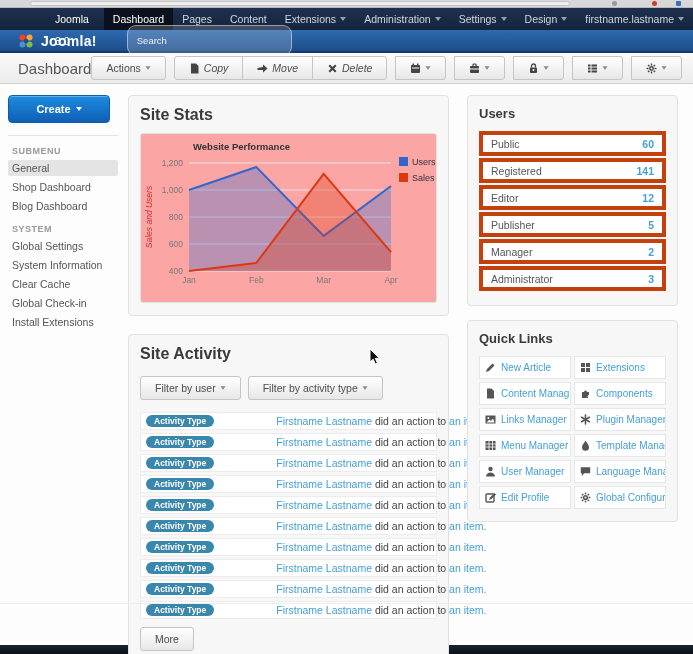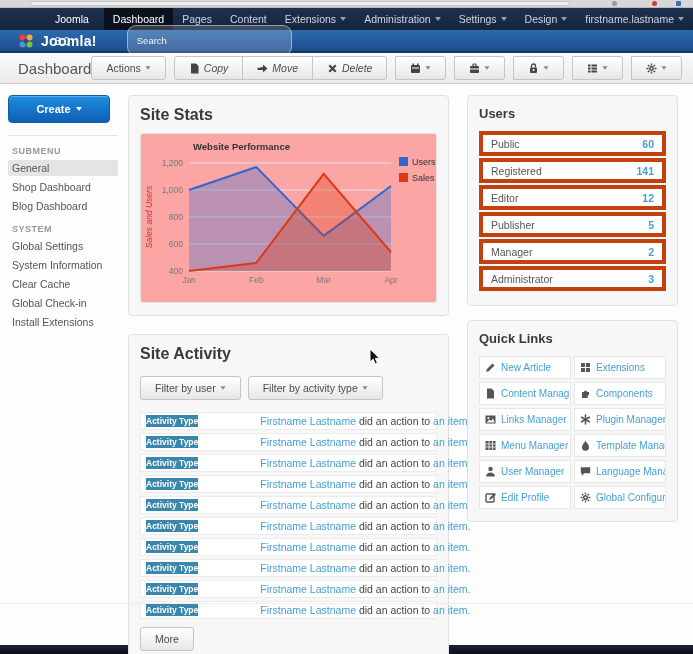--- a/index.html
+++ b/index.html
@@ -70,21 +70,21 @@
   .rightcol{width:211px;flex:none;margin-left:18px;}
 
   
   .chart-box{margin-top:9px;background:#fca5a5;border:1px solid #e2e2e2;border-radius:3px;padding:3px 0;}
   .chart-box svg{display:block;}
 
   
   .activity-panel{margin-top:18px;}
   .filters{margin:13px 0 12px;display:flex;gap:7px;}
   .activity-row{display:flex;align-items:center;background:#fff;border:1px solid #ececec;padding:2px 5px;margin-bottom:3px;}
-  .badge{background:var(--badge-blue,#3a87ad);color:#fff;font-size:8.5px;font-weight:bold;padding:1px 0;border-radius:0;white-space:nowrap;}
+  .badge{background:var(--badge-blue,#3a87ad);color:#fff;font-size:8.5px;font-weight:bold;padding:1px 8px;border-radius:6px;white-space:nowrap;}
   .activity-text{font-size:10.5px;color:#444;margin-left:62px;white-space:nowrap;}
   a.lnk{color:var(--link-blue,#459fd6);text-decoration:none;cursor:pointer;}
   .more-btn{margin-top:5px;}
 
   
   .users-rows{margin-top:10px;}
   .user-row{display:flex;justify-content:space-between;background:#fff;border:4px solid #c2410c;
     padding:2.5px 8px;margin-bottom:2px;font-size:10.5px;color:#555;cursor:pointer;}
   .user-count{color:var(--link-blue,#459fd6);font-weight:bold;}
 

